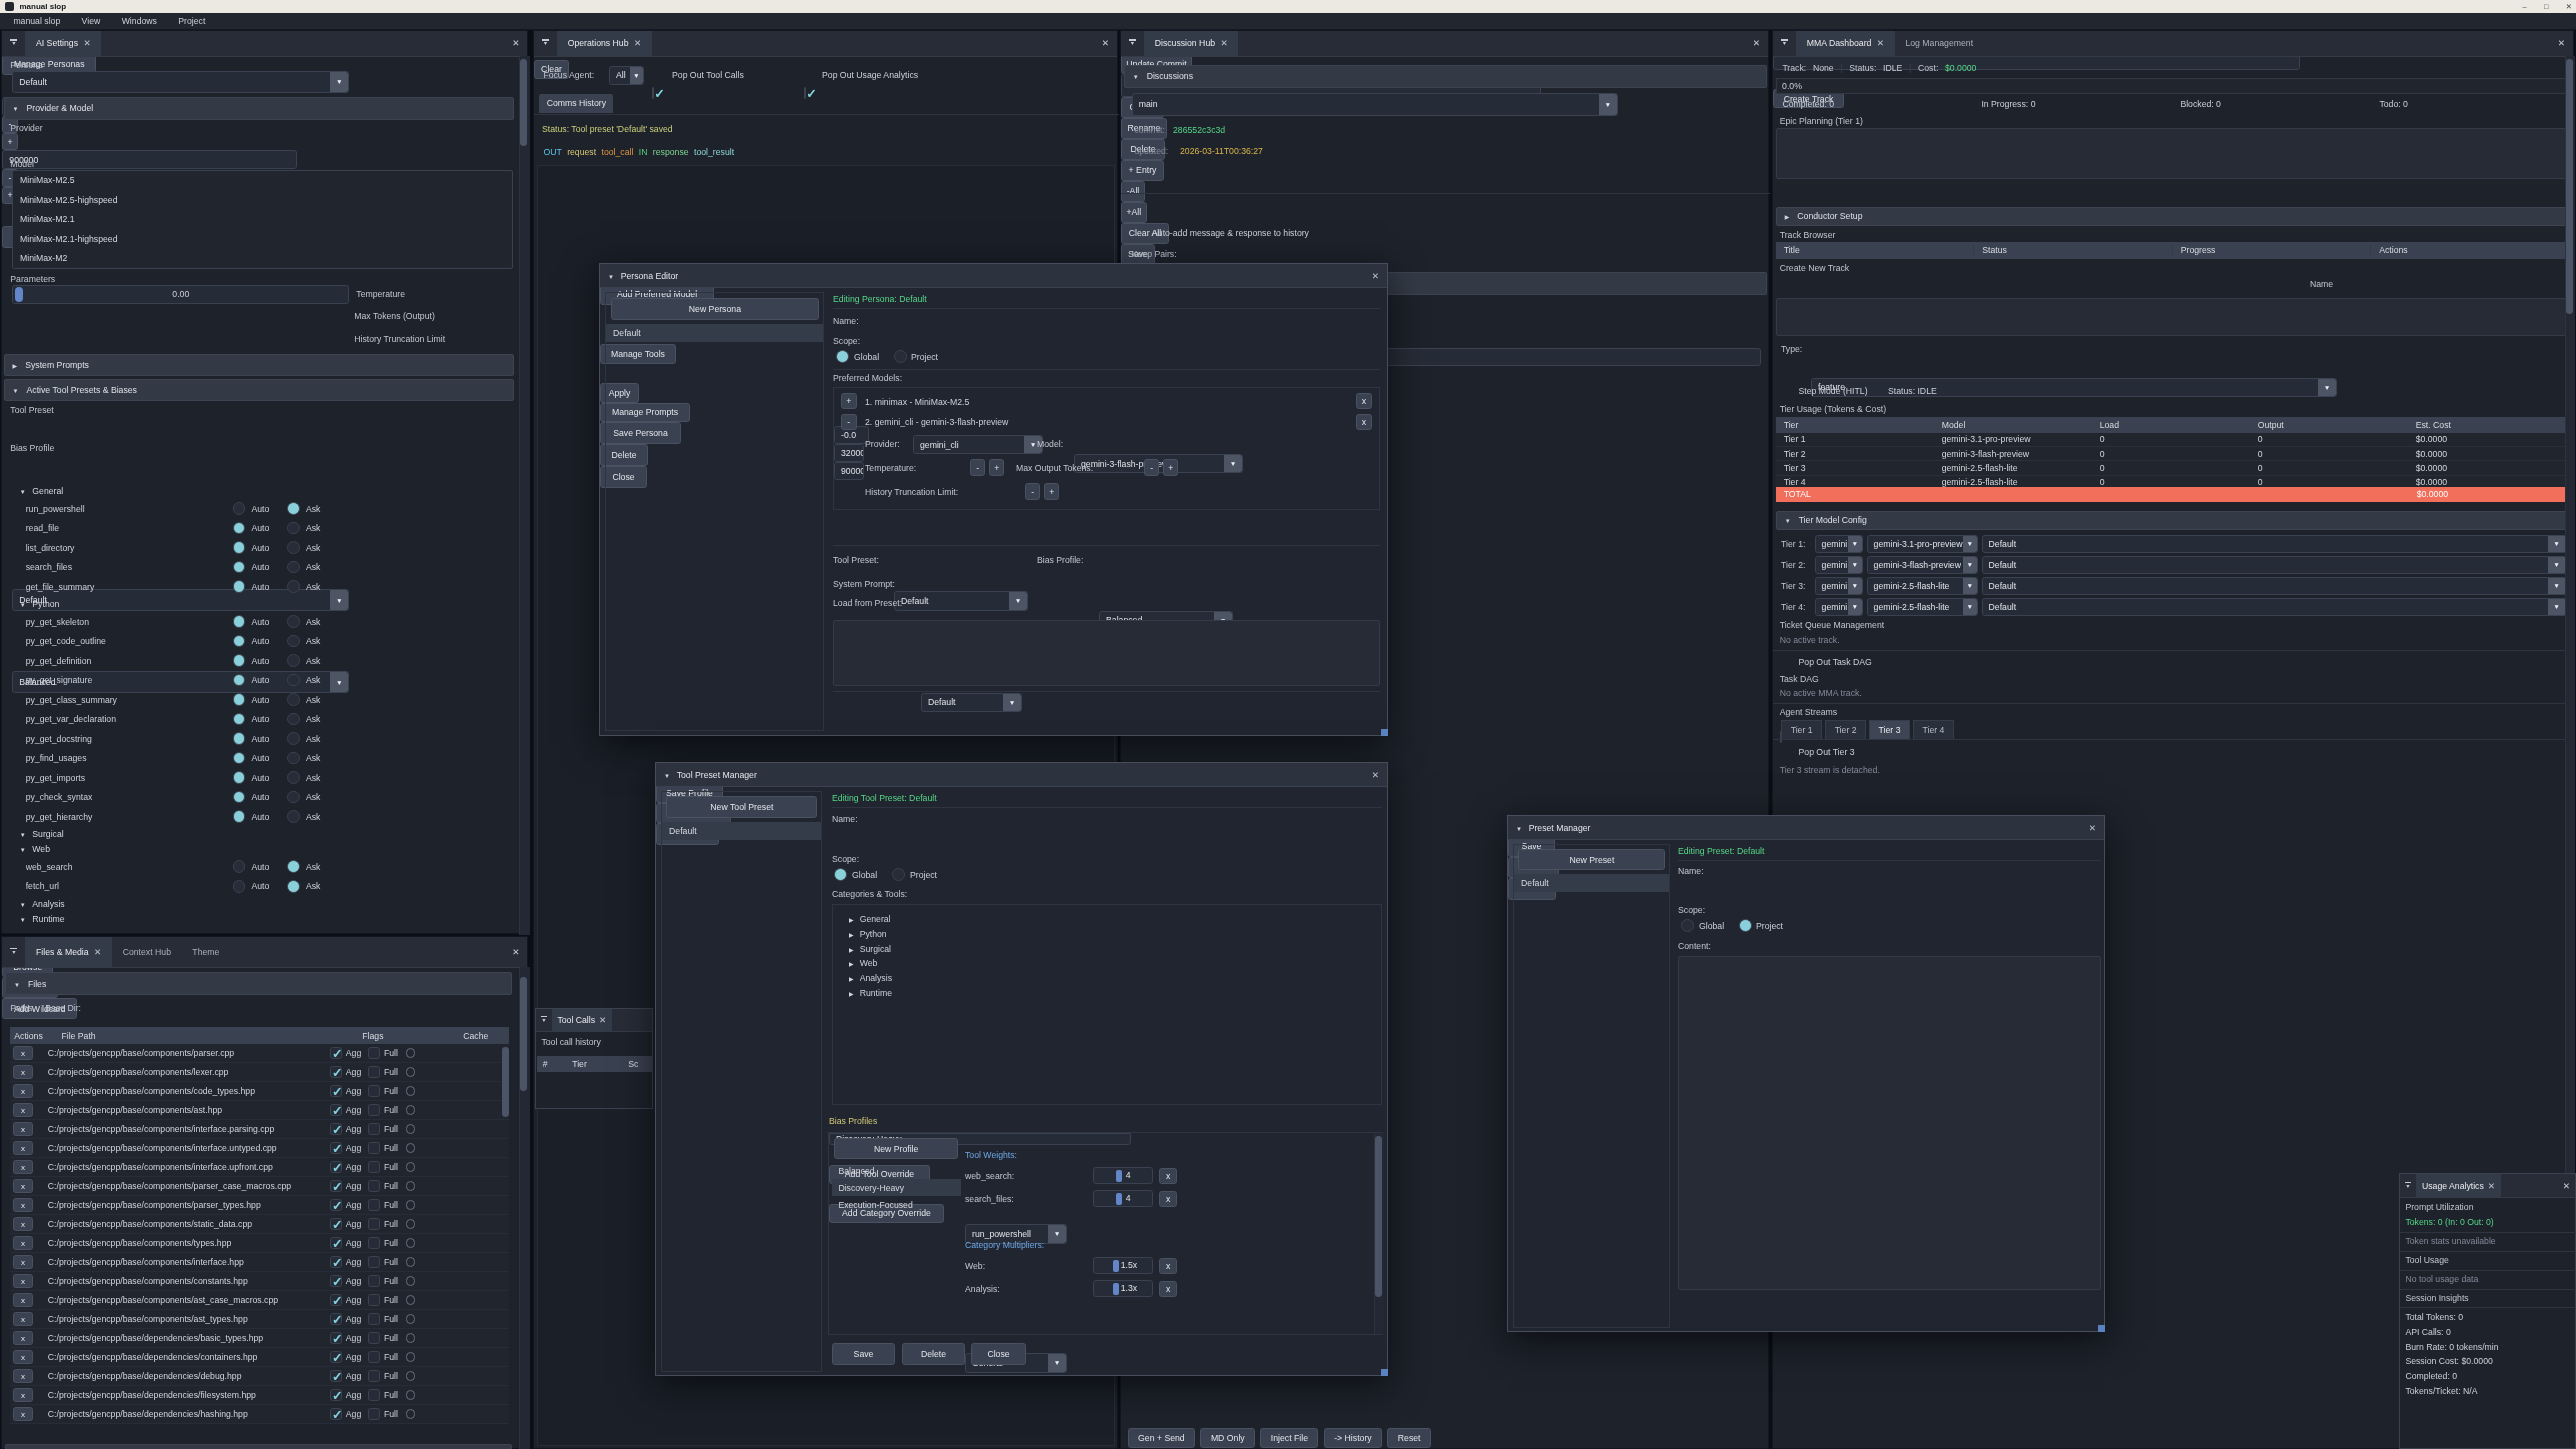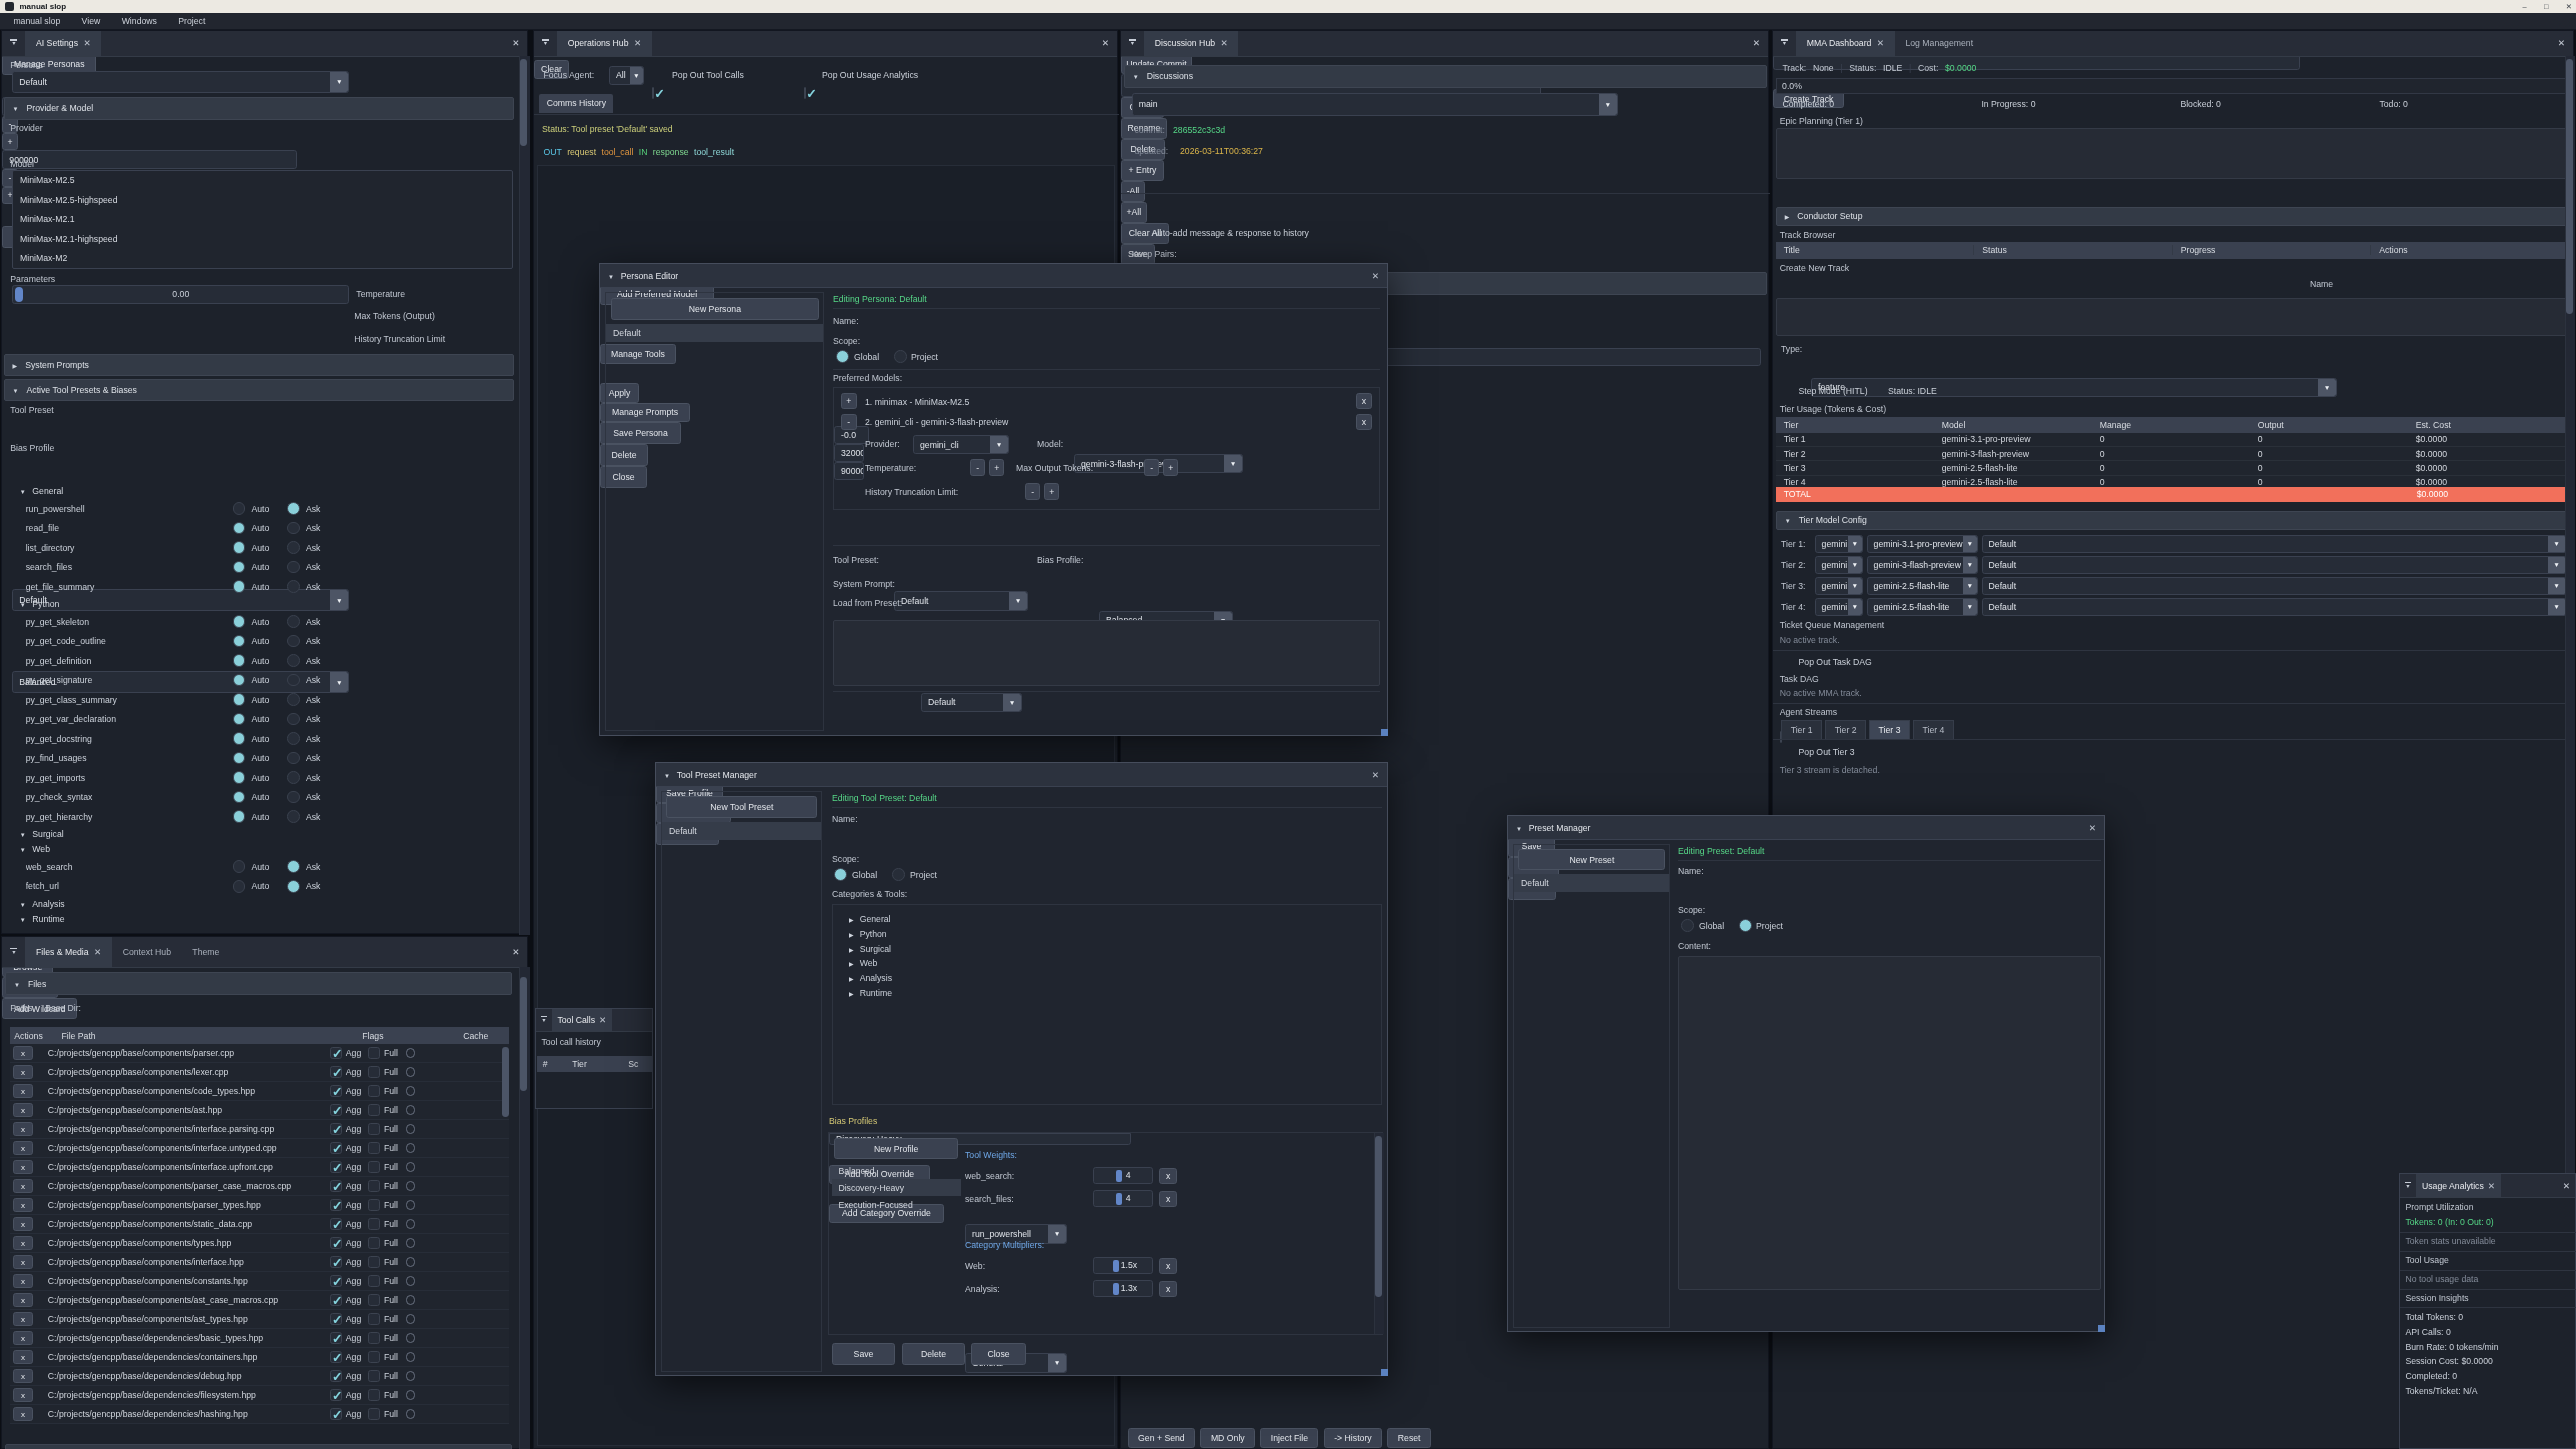--- a/index.html
+++ b/index.html
@@ -714,21 +714,21 @@
       </div>
     <div class="btn" style="left:2.7px;top:330px;width:71px;height:19px;">Create Track</div>
     <span class="cb a" style="left:5.4px;top:353px;"></span>
     <span class="ltxt" style="left:25.5px;top:355px;">Step Mode (HITL)</span>
     <span class="ltxt" style="left:115px;top:355px;">Status: IDLE</span>
     <span class="ltxt lbl" style="left:6.7px;top:373px;">Tier Usage (Tokens &amp; Cost)</span>
     <div class="a fx thead" style="left:2.7px;top:386px;width:794px;height:16px;">
 
     <span class="ucell" style="width:158px;">Tier</span>
         <span class="ucell" style="width:158px;">Model</span>
-        <span class="ucell" style="width:158px;">Manage</span>
+        <span class="ucell" style="width:158px;">Load</span>
         <span class="ucell" style="width:158px;">Output</span>
         <span class="ucell" style="width:158px;">Est. Cost</span>
       </div>
     <div class="a" style="left:2.7px;top:402px;width:794px;">
 
     <div class="urow">
           <span class="ucell" style="width:158px;">Tier 1</span>
           <span class="ucell" style="width:158px;">gemini-3.1-pro-preview</span>
           <span class="ucell" style="width:158px;">0</span>
           <span class="ucell" style="width:158px;">0</span>
@@ -923,21 +923,21 @@
     <div class="hr" style="left:233px;top:105px;width:547px;"></div>
     <span class="ltxt lbl" style="left:233px;top:109px;">Preferred Models:</span>
     <div class="a" style="left:233px;top:123px;width:547px;height:123px;border:0.7px solid #2e3440;box-sizing:border-box;">
       <div class="btn mini a" style="left:6.7px;top:5.4px;width:16px;height:16px;">+</div>
       <span class="ltxt" style="left:31px;top:8.7px;">1. minimax - MiniMax-M2.5</span>
       <div class="btn mini a" style="left:522px;top:5.4px;width:16px;height:16px;">x</div>
       <div class="btn mini a" style="left:6.7px;top:25.5px;width:16px;height:16px;">-</div>
       <span class="ltxt" style="left:31px;top:29px;">2. gemini_cli - gemini-3-flash-preview</span>
       <div class="btn mini a" style="left:522px;top:25.5px;width:16px;height:16px;">x</div>
       <span class="ltxt lbl" style="left:31px;top:51px;">Provider:</span>
-      <div class="dd" style="left:79px;top:47px;width:96px;height:19px;">
+      <div class="dd" style="left:79px;top:47px;width:130px;height:19px;">
           <span>gemini_cli</span>
           <span class="dda"></span>
         </div>
       <span class="ltxt lbl" style="left:203px;top:51px;">Model:</span>
       <div class="dd" style="left:240px;top:47px;width:169px;height:19px;">
           <span>gemini-3-flash-preview</span>
           <span class="dda"></span>
         </div>
       <span class="ltxt lbl" style="left:31px;top:75px;">Temperature:</span>
       <div class="inp" style="left:97px;top:71px;width:35px;height:18px;">

